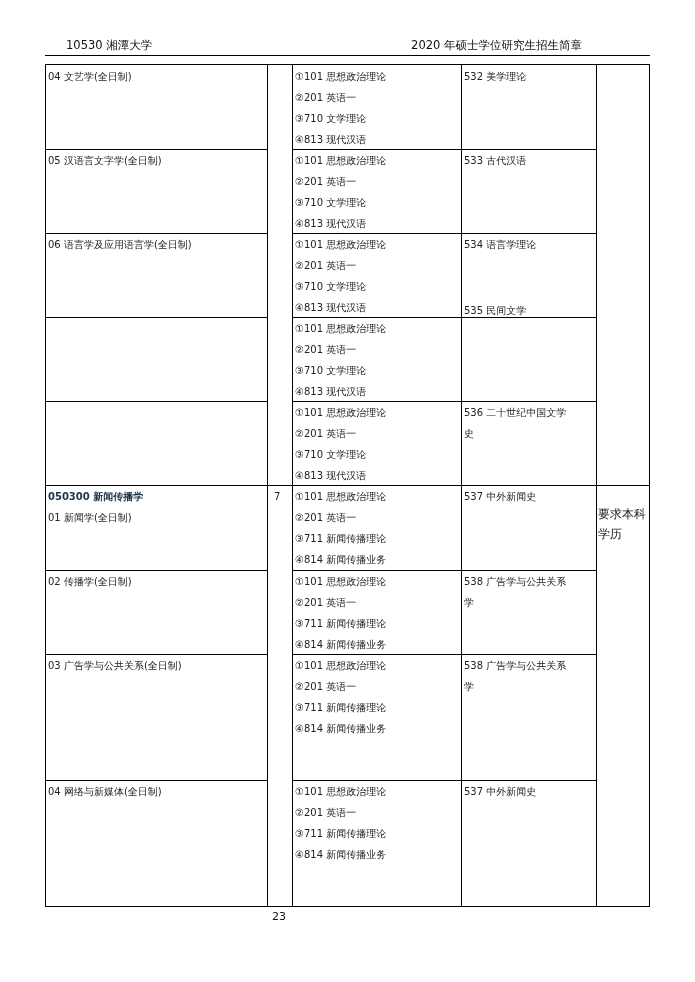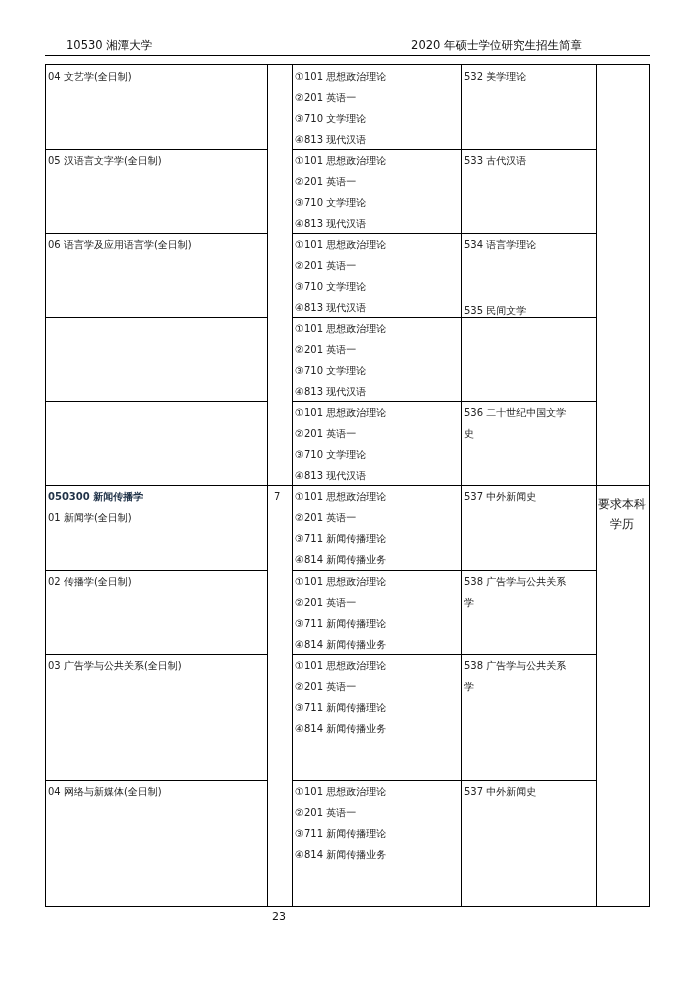--- a/index.html
+++ b/index.html
@@ -121,21 +121,21 @@
   </div>
   <div class="cell" style="left:250px;top:422px;">
     <span class="ln">①101  思想政治理论</span>
     <span class="ln">②201  英语一</span>
     <span class="ln">③711  新闻传播理论</span>
     <span class="ln">④814  新闻传播业务</span>
   </div>
   <div class="cell" style="left:419px;top:422px;">
     <span class="ln">537  中外新闻史</span>
   </div>
-  <div class="cell remark" style="left:553px;top:430px;text-align:center;">
+  <div class="cell remark" style="left:553px;top:440px;">
     <span class="ln">要求本科</span>
     <span class="ln">学历</span>
   </div>
 
   <div class="cell" style="left:3px;top:507px;">
     <span class="ln">02  传播学(全日制)</span>
   </div>
   <div class="cell" style="left:250px;top:507px;">
     <span class="ln">①101  思想政治理论</span>
     <span class="ln">②201  英语一</span>

